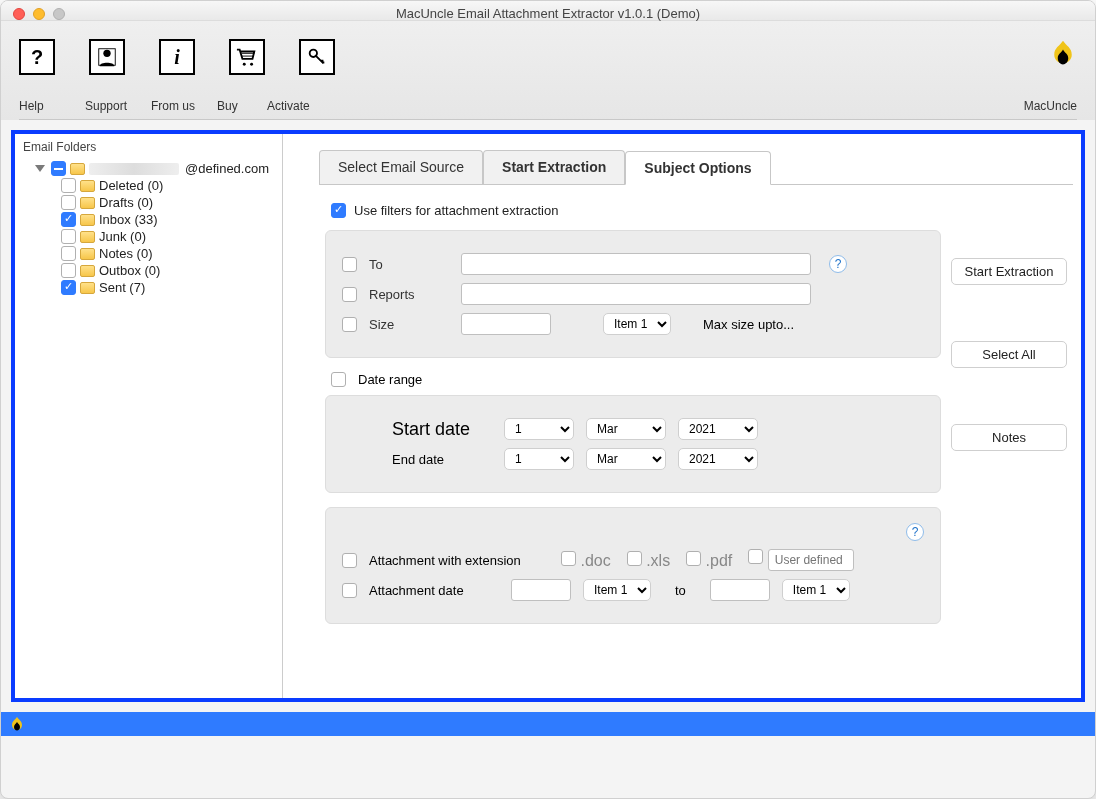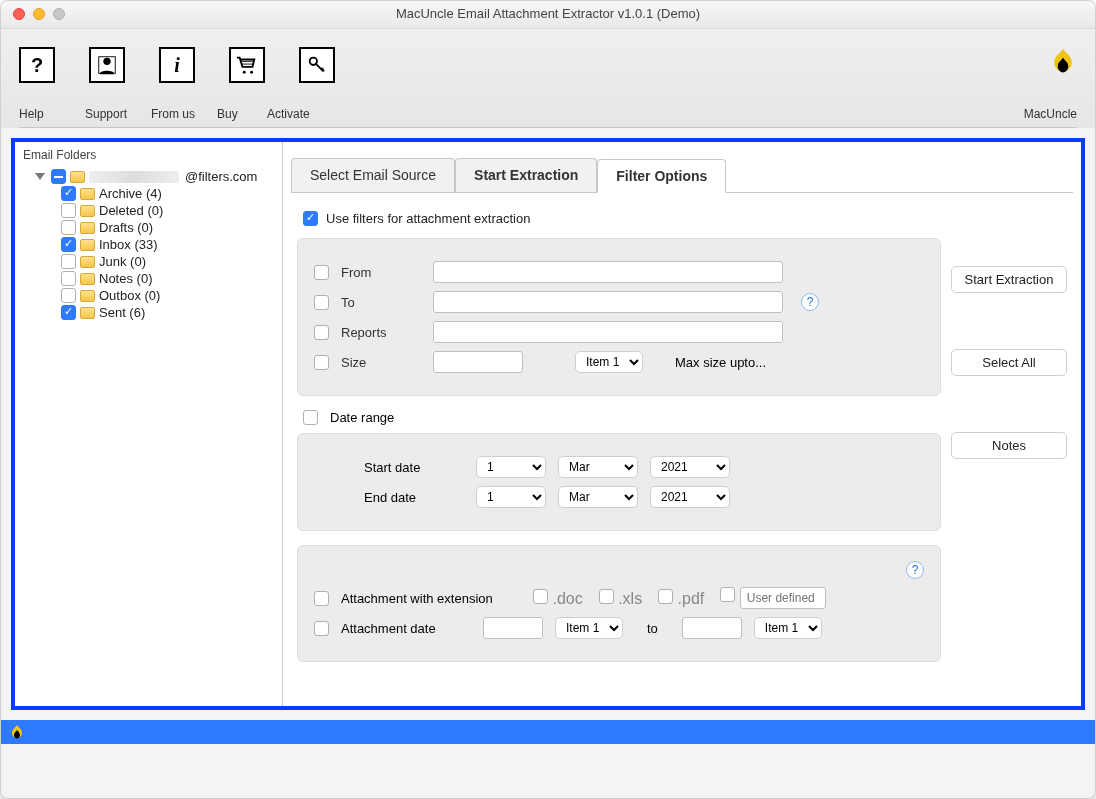--- a/index.html
+++ b/index.html
@@ -2,37 +2,37 @@
 <html><head>
 <meta charset="utf-8">
 <style>
   * { box-sizing: border-box; font-family: -apple-system, "Helvetica Neue", Arial, sans-serif; }
   body { margin:0; background:#fff; }
   .window {
     width:1096px; height:799px; margin:0 auto; position:relative;
     background:#f4f4f4; border:1px solid #d0d0d0; border-radius:8px; box-shadow:0 8px 25px rgba(0,0,0,0.25);
     overflow:hidden;
   }
-  .titlebar { height:28px; background:linear-gradient(#f7f7f7,#e9e9e9); border-bottom:1px solid #dcdcdc; position:relative; }
+  .titlebar { height:20px; background:linear-gradient(#f7f7f7,#e9e9e9); border-bottom:1px solid #dcdcdc; position:relative; }
   .traffic { position:absolute; top:7px; left:12px; display:flex; gap:8px; }
   .traffic span { width:12px; height:12px; border-radius:50%; display:inline-block; }
   .tclose{background:#ff5f57;border:1px solid #e24640;}
   .tmin{background:#febc2e;border:1px solid #e0a027;}
   .tmax{background:#c7c7c7;border:1px solid #b0b0b0;}
   .wtitle{ text-align:center; font-size:13px; color:#444; line-height:26px; }
   .toolbar-area{ background:linear-gradient(#efefef,#e6e6e6); padding:18px 18px 0 18px; }
   .toolbar-buttons{ display:flex; gap:34px; align-items:flex-start;}
   .tbtn{ width:36px;height:36px;background:#fff;border:2px solid #000; display:flex;align-items:center;justify-content:center;}
   .tbtn svg,.tbtn span{color:#000;}
   .brand-icon{margin-left:auto;}
   .toolbar-labels{display:flex;gap:16px;font-size:12px;color:#333;padding:24px 0 6px 0;border-bottom:1px solid #c8c8c8;}
   .toolbar-labels .spacer{flex:1;}
   .toolbar-labels span{min-width:50px;}
   .content-frame{padding:10px;}
-  .blue-frame{border:4px solid #0a3cff;background:#fff;padding:0; height:572px; display:flex;}
+  .blue-frame{border:4px solid #0a3cff;background:#fff;padding:0; height:572px; display:flex;gap:28px;}
   .sidebar{width:268px;border-right:1px solid #ccc;background:#fff;font-size:13px;color:#222;padding:4px 6px;}
   .sidebar-title{font-size:12px;color:#444;padding:2px 2px 6px;}
   .tree-row{display:flex;align-items:center;gap:4px;padding:1px 0;}
   .tree-row.indent1{padding-left:14px;}
   .tree-row.indent2{padding-left:40px;}
   .disclose{width:0;height:0;border-left:5px solid transparent;border-right:5px solid transparent;border-top:7px solid #7a7a7a;margin-right:2px;}
   .cb{appearance:none;width:15px;height:15px;border:1px solid #b0b0b0;border-radius:3px;background:#fff;position:relative;margin:0;}
   .cb:checked{background:#2f7bff;border-color:#2f7bff;}
   .cb:checked::after{content:"✓";color:#fff;font-size:11px;position:absolute;top:-1px;left:2px;}
   .cb.indet{background:#2f7bff;border-color:#2f7bff;}
@@ -132,87 +132,77 @@
     <div class="blue-frame">
 
       <div class="sidebar">
         <div class="sidebar-title">Email Folders</div>
 
         <div class="tree-row indent1">
           <span class="disclose"></span>
           <input type="checkbox" class="cb indet" style="">
           <span class="folder-icon"></span>
           <span class="account-blur"></span>
-            <span>@filters.com</span>
-        </div>
-
+            <span>@defined.com</span>
+        </div>
+
+        <div class="tree-row indent2">
+            <input type="checkbox" class="cb" style="">
+            <span class="folder-icon"></span>
+            <span>Deleted (0)</span>
+          </div>
+        <div class="tree-row indent2">
+            <input type="checkbox" class="cb" style="">
+            <span class="folder-icon"></span>
+            <span>Drafts (0)</span>
+          </div>
         <div class="tree-row indent2">
             <input type="checkbox" class="cb" checked="" style="">
             <span class="folder-icon"></span>
-            <span>Archive (4)</span>
-          </div>
-        <div class="tree-row indent2">
-            <input type="checkbox" class="cb" style="">
-            <span class="folder-icon"></span>
-            <span>Deleted (0)</span>
-          </div>
-        <div class="tree-row indent2">
-            <input type="checkbox" class="cb" style="">
-            <span class="folder-icon"></span>
-            <span>Drafts (0)</span>
+            <span>Inbox (33)</span>
+          </div>
+        <div class="tree-row indent2">
+            <input type="checkbox" class="cb" style="">
+            <span class="folder-icon"></span>
+            <span>Junk (0)</span>
+          </div>
+        <div class="tree-row indent2">
+            <input type="checkbox" class="cb" style="">
+            <span class="folder-icon"></span>
+            <span>Notes (0)</span>
+          </div>
+        <div class="tree-row indent2">
+            <input type="checkbox" class="cb" style="">
+            <span class="folder-icon"></span>
+            <span>Outbox (0)</span>
           </div>
         <div class="tree-row indent2">
             <input type="checkbox" class="cb" checked="" style="">
             <span class="folder-icon"></span>
-            <span>Inbox (33)</span>
-          </div>
-        <div class="tree-row indent2">
-            <input type="checkbox" class="cb" style="">
-            <span class="folder-icon"></span>
-            <span>Junk (0)</span>
-          </div>
-        <div class="tree-row indent2">
-            <input type="checkbox" class="cb" style="">
-            <span class="folder-icon"></span>
-            <span>Notes (0)</span>
-          </div>
-        <div class="tree-row indent2">
-            <input type="checkbox" class="cb" style="">
-            <span class="folder-icon"></span>
-            <span>Outbox (0)</span>
-          </div>
-        <div class="tree-row indent2">
-            <input type="checkbox" class="cb" checked="" style="">
-            <span class="folder-icon"></span>
-            <span>Sent (6)</span>
+            <span>Sent (7)</span>
           </div>
       </div>
 
       <div class="main">
         <div class="tabs">
           <div class="tab">Select Email Source</div>
           <div class="tab" style="font-weight:600">Start Extraction</div>
-          <div class="tab active">Filter Options</div>
+          <div class="tab active">Subject Options</div>
         </div>
 
         <div class="pane">
           <div class="filters-check">
             <input type="checkbox" class="cb" checked="" style="">
             <span>Use filters for attachment extraction</span>
           </div>
 
           <div class="right-col">
             <div class="pane-body">
 
               <div class="group">
-                <div class="frow">
-                    <input type="checkbox" class="cb" style="">
-                    <span class="flabel">From</span>
-                    <input class="tinput long" style="">
-                  </div>
                 <div class="frow">
                     <input type="checkbox" class="cb" style="">
                     <span class="flabel">To</span>
                     <input class="tinput long" style="">
                     <span class="help-circle">?</span>
                   </div>
                 <div class="frow">
                     <input type="checkbox" class="cb" style="">
                     <span class="flabel">Reports</span>
                     <input class="tinput long" style="">
@@ -226,21 +216,21 @@
                 </div>
               </div>
 
               <div class="frow" style="margin-left:6px">
                   <input type="checkbox" class="cb" style="">
                   <span style="font-size:13px">Date range</span>
                 </div>
 
               <div class="group">
                 <div class="frow" style="padding-left:50px">
-                  <span style="width:100px;font-size:13px">Start date</span>
+                  <span style="width:100px;font-size:18px">Start date</span>
                   <select class="sel" style="width:70px"><option>1</option></select>
                   <select class="sel" style="width:80px"><option>Mar</option></select>
                   <select class="sel" style="width:80px"><option>2021</option></select>
                 </div>
                 <div class="frow" style="padding-left:50px">
                   <span style="width:100px;font-size:13px">End date</span>
                   <select class="sel" style="width:70px"><option>1</option></select>
                   <select class="sel" style="width:80px"><option>Mar</option></select>
                   <select class="sel" style="width:80px"><option>2021</option></select>
                 </div>

